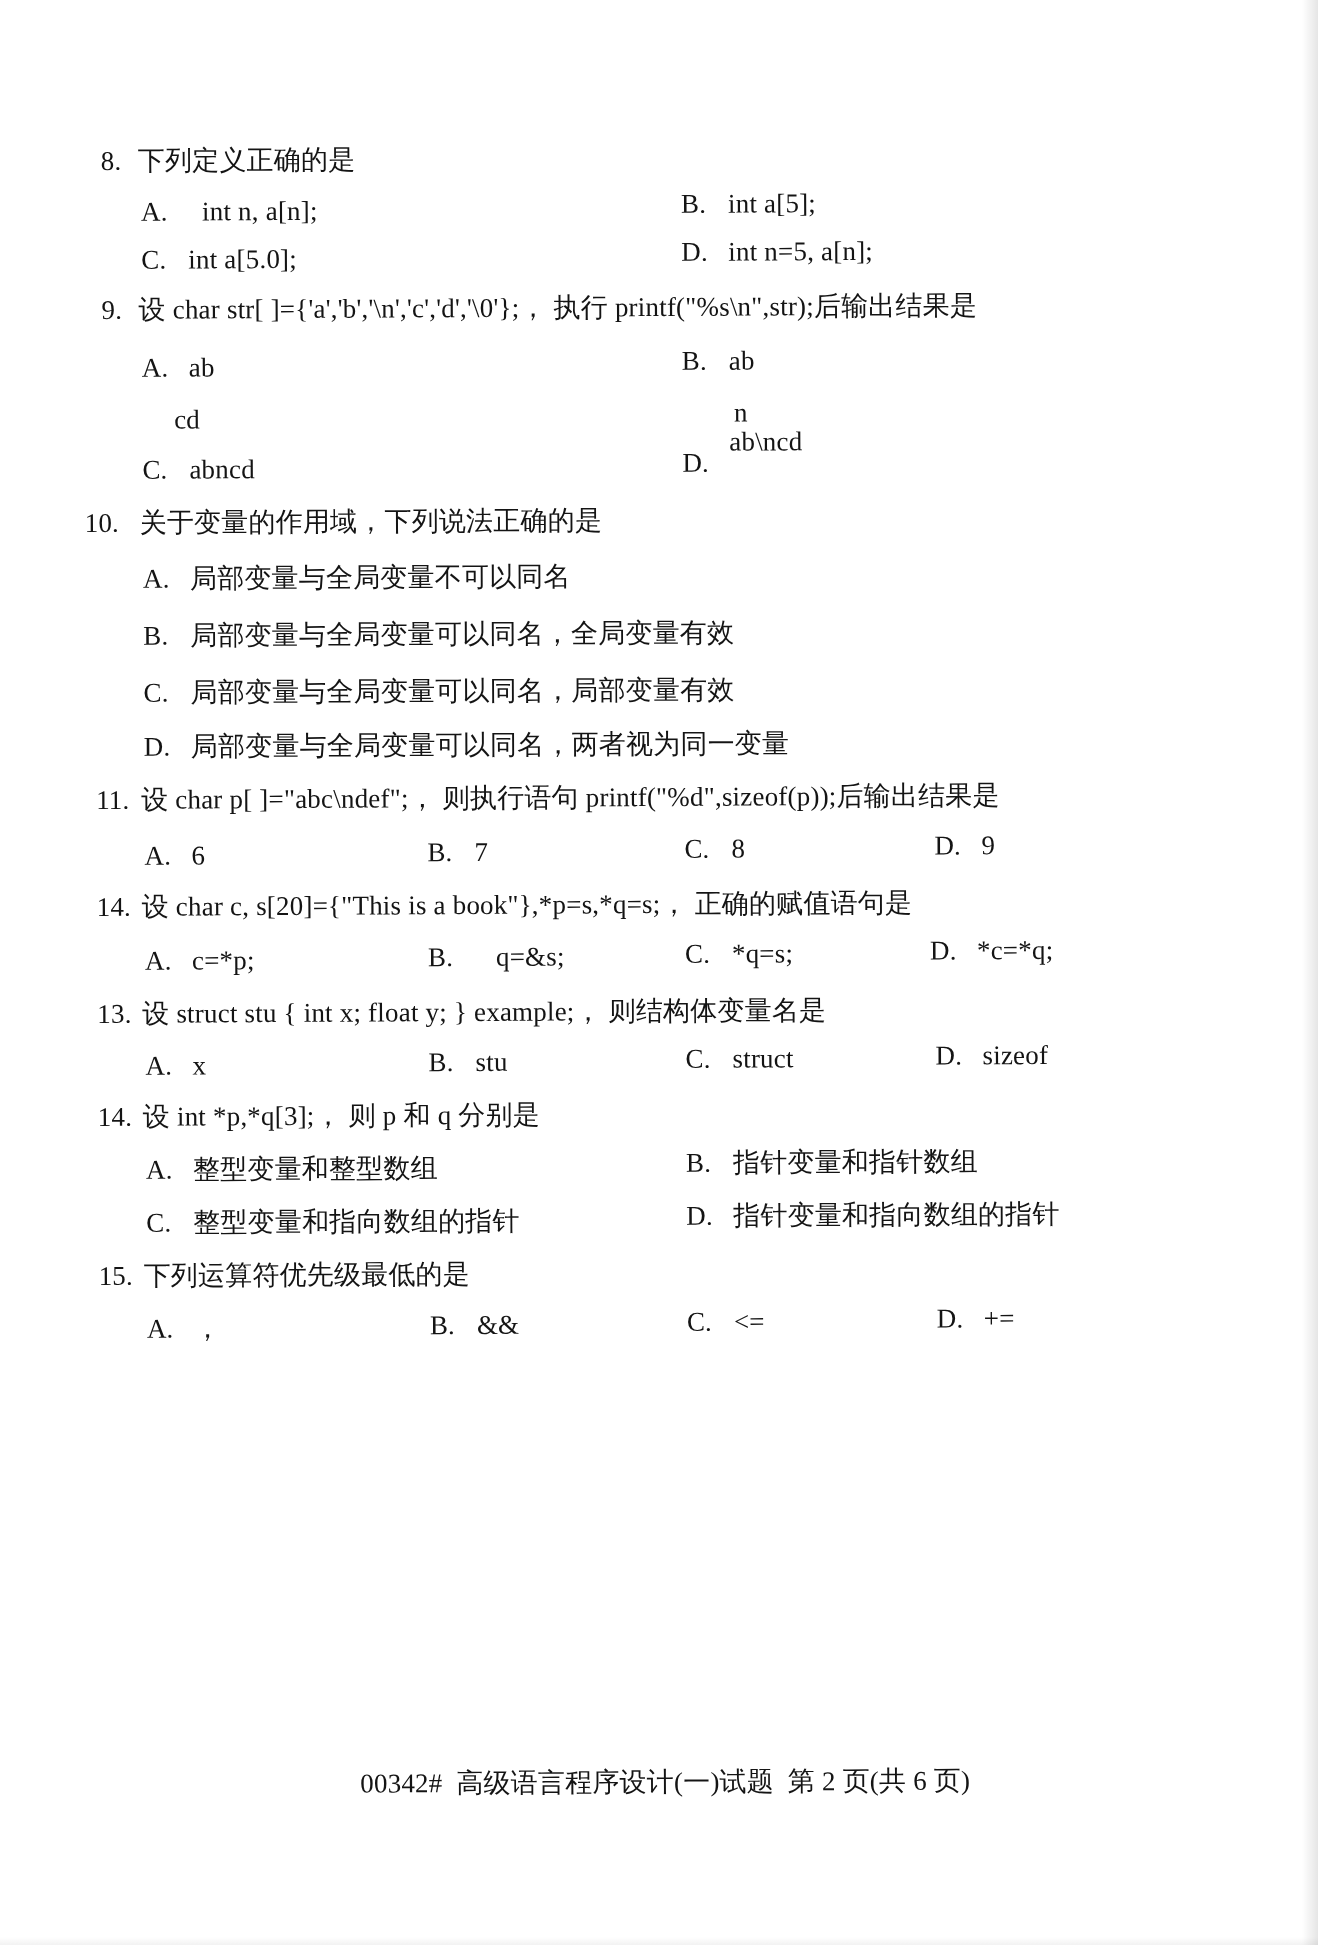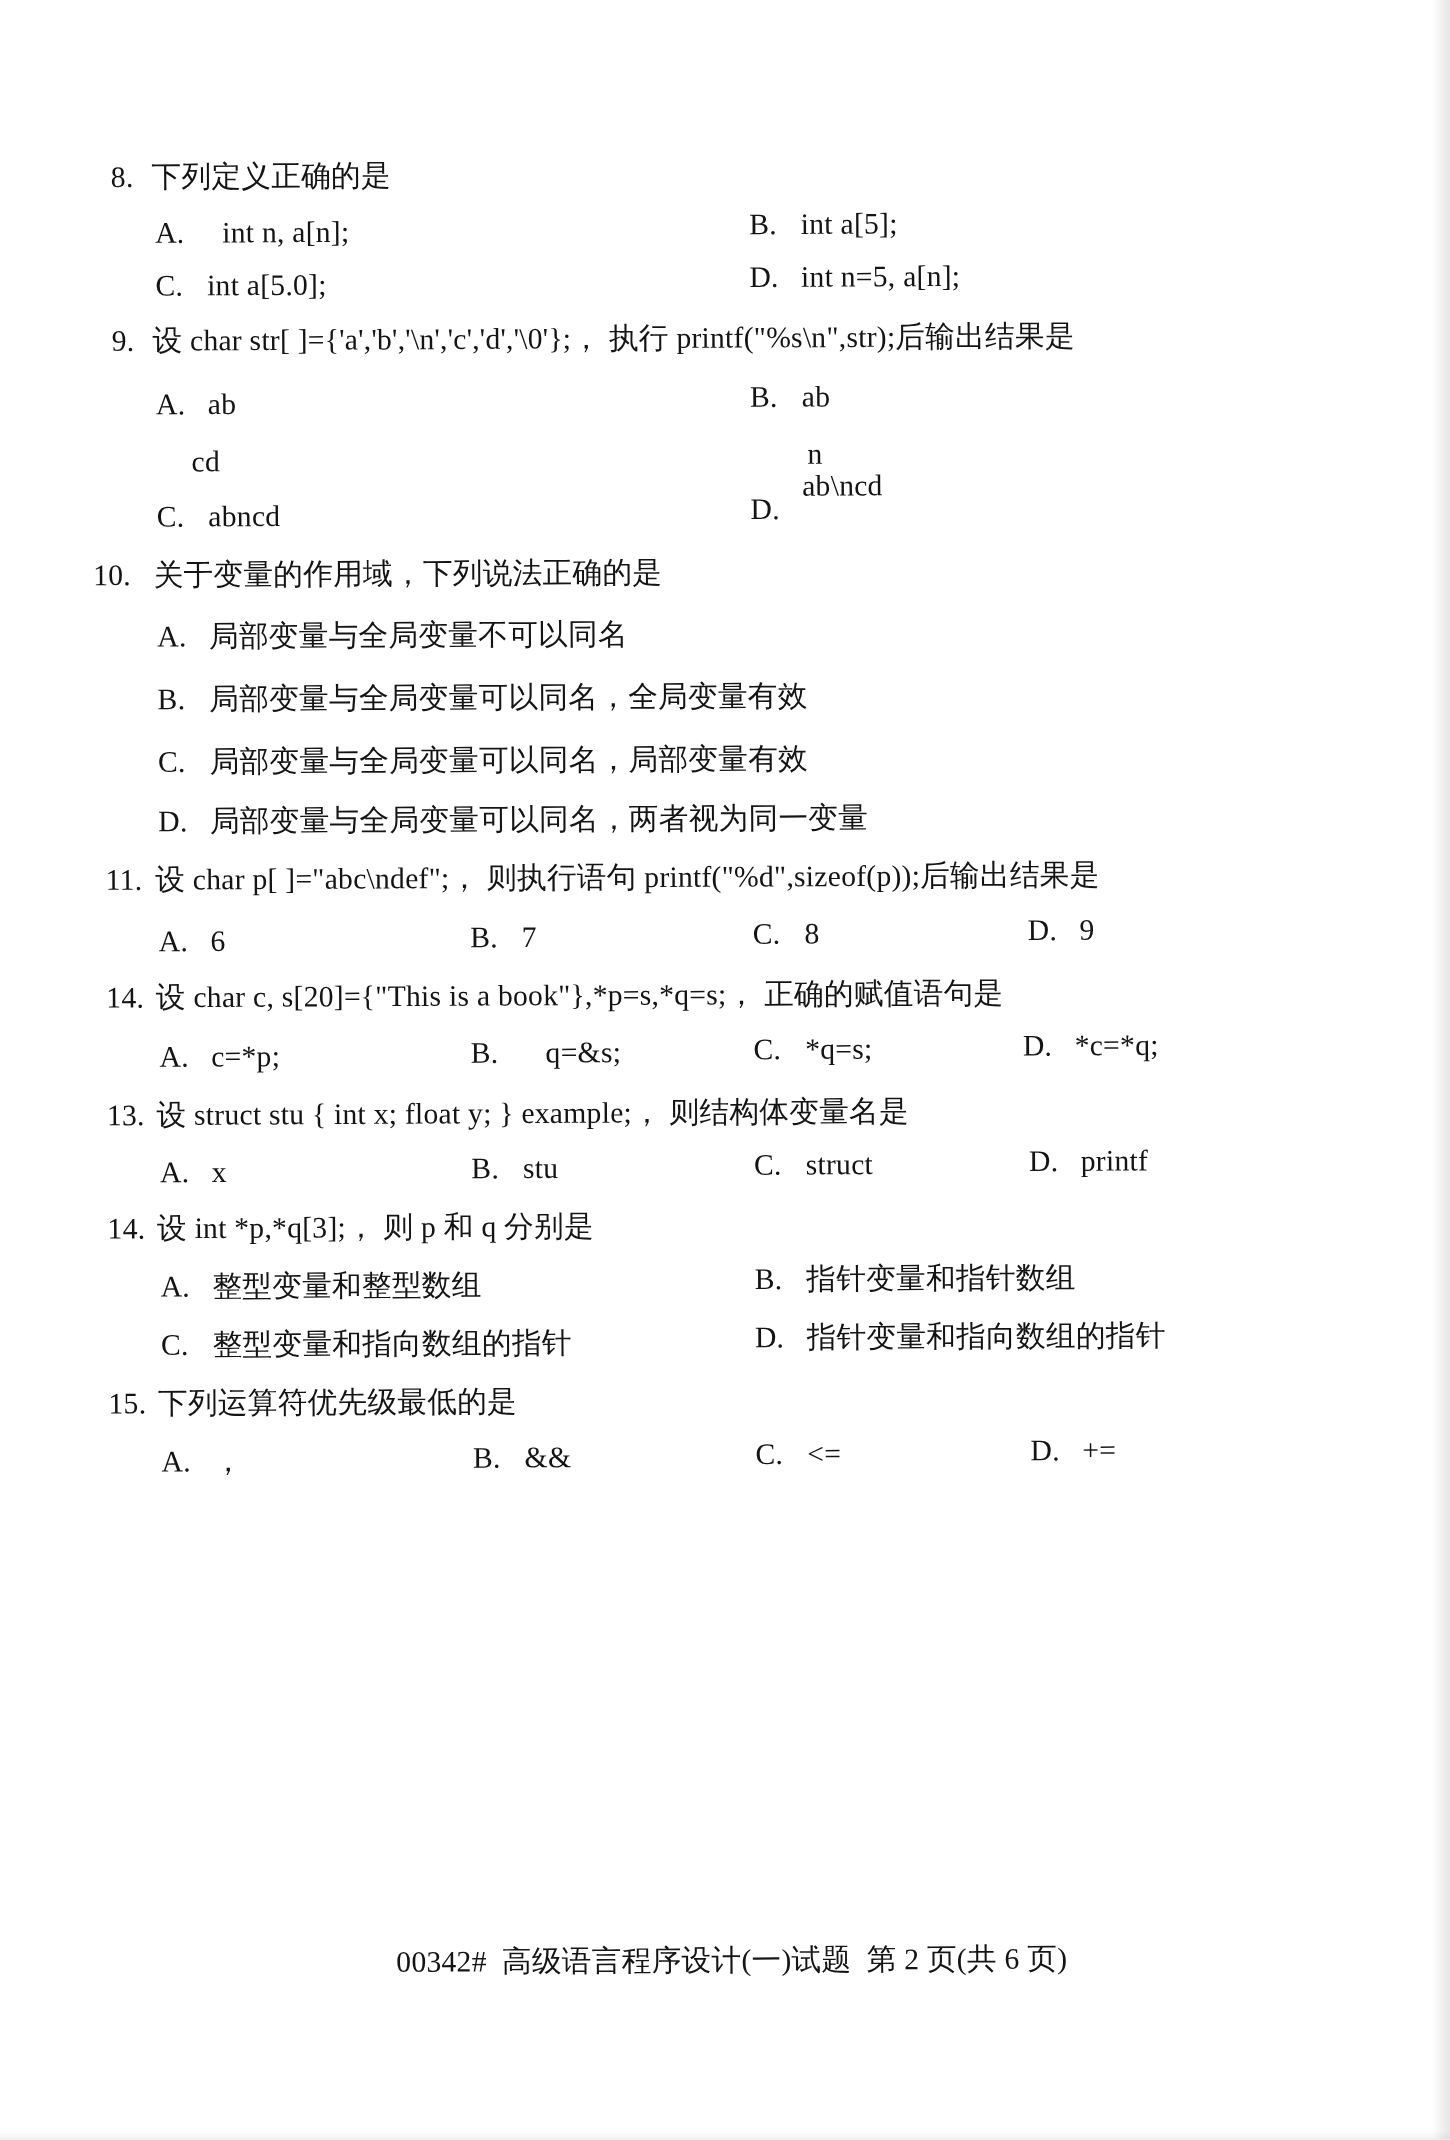--- a/index.html
+++ b/index.html
@@ -95,21 +95,21 @@
 
     <span class="t" style="left:97px;top:995px">13.</span>
     <span class="t" style="left:142px;top:995px">设 struct stu { int x; float y; } example;， 则结构体变量名是</span>
     <span class="t" style="left:145px;top:1047px">A.</span>
     <span class="t" style="left:192px;top:1047px">x</span>
     <span class="t" style="left:428px;top:1045px">B.</span>
     <span class="t" style="left:475px;top:1045px">stu</span>
     <span class="t" style="left:685px;top:1043px">C.</span>
     <span class="t" style="left:732px;top:1043px">struct</span>
     <span class="t" style="left:935px;top:1041px">D.</span>
-    <span class="t" style="left:982px;top:1041px">printf</span>
+    <span class="t" style="left:982px;top:1041px">sizeof</span>
 
     <span class="t" style="left:97px;top:1098px">14.</span>
     <span class="t" style="left:142px;top:1098px">设 int *p,*q[3];， 则 p 和 q 分别是</span>
     <span class="t" style="left:145px;top:1151px">A.</span>
     <span class="t" style="left:192px;top:1151px">整型变量和整型数组</span>
     <span class="t" style="left:685px;top:1147px">B.</span>
     <span class="t" style="left:732px;top:1147px">指针变量和指针数组</span>
     <span class="t" style="left:145px;top:1204px">C.</span>
     <span class="t" style="left:192px;top:1204px">整型变量和指向数组的指针</span>
     <span class="t" style="left:685px;top:1200px">D.</span>

